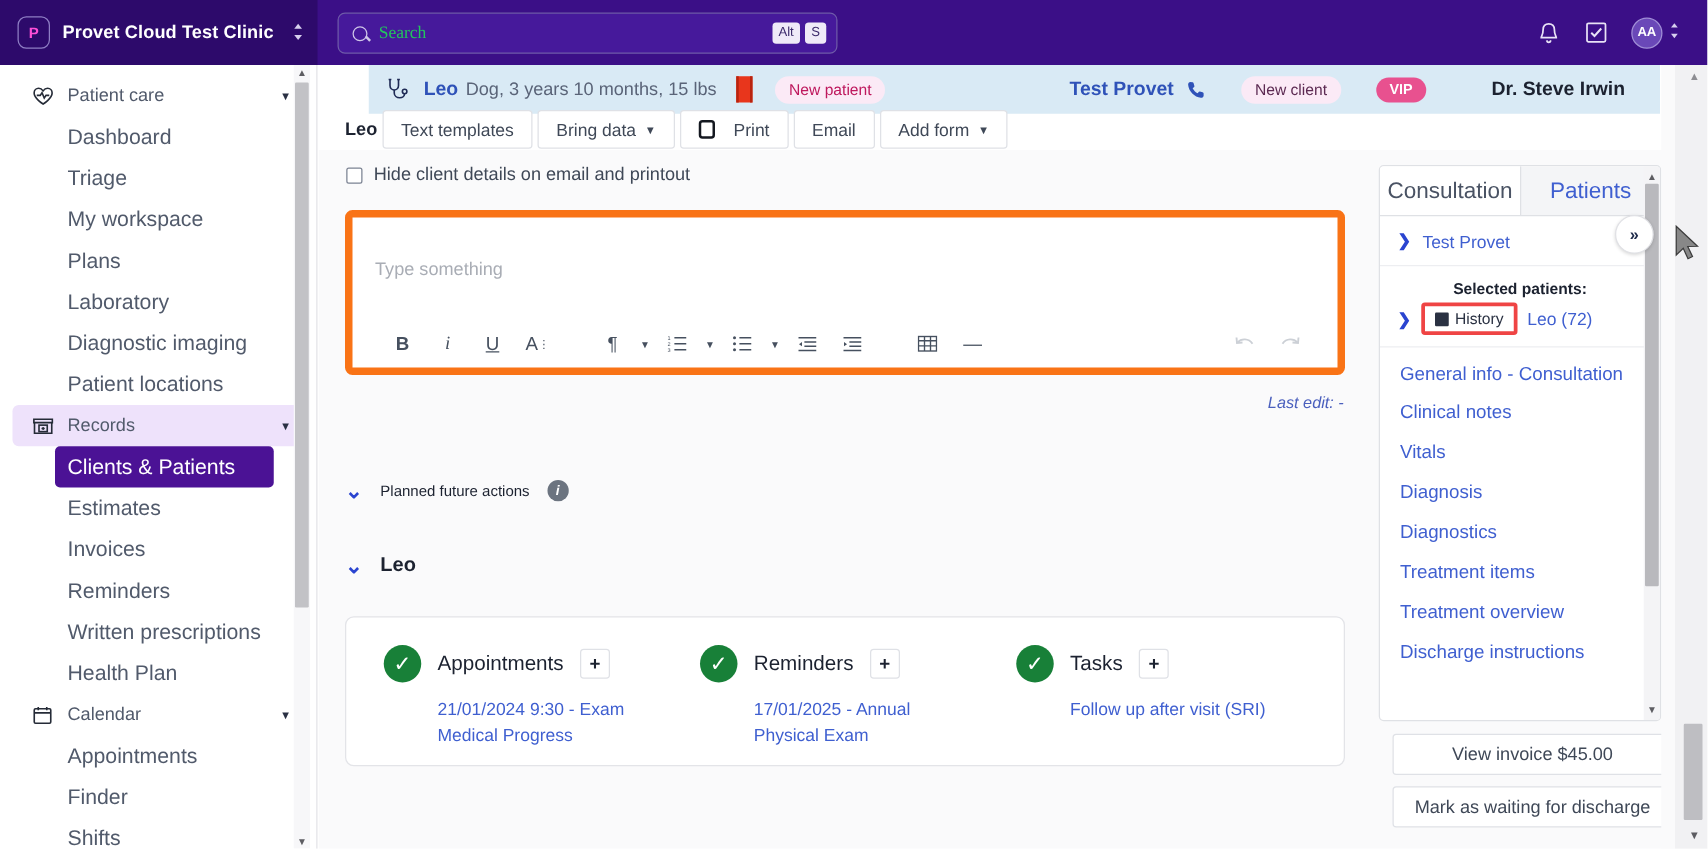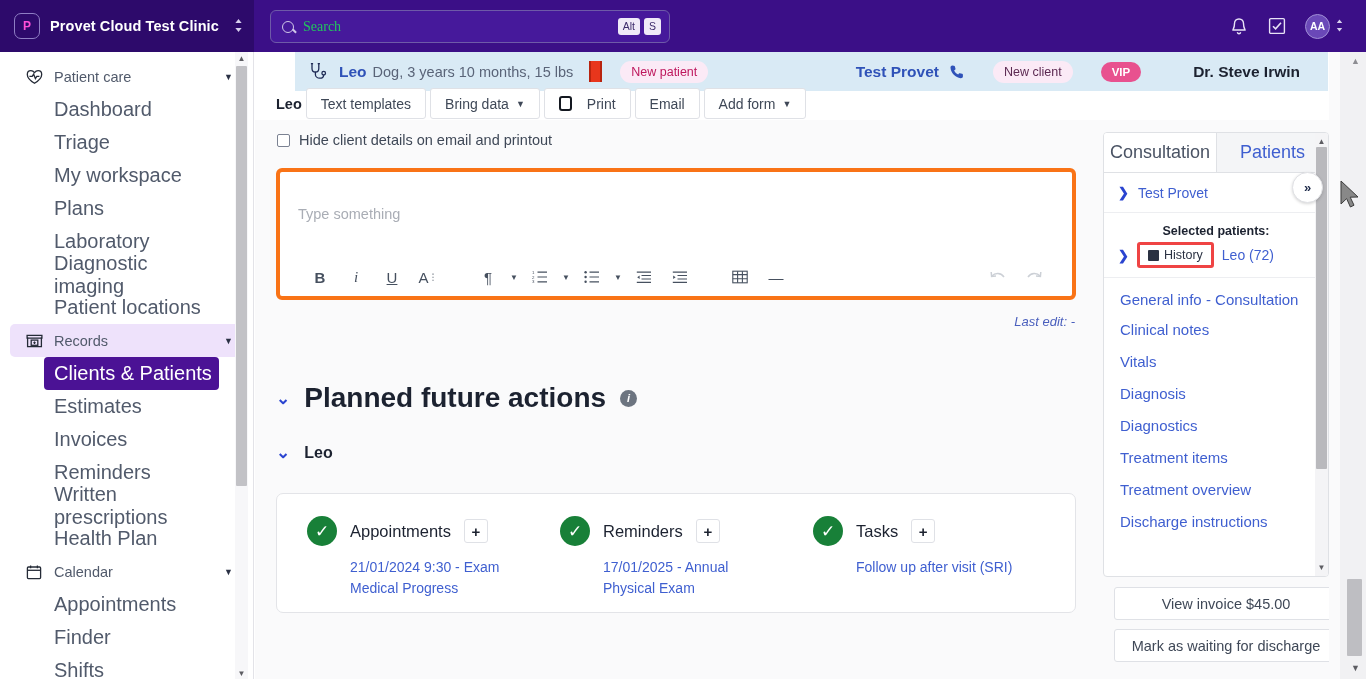--- a/index.html
+++ b/index.html
@@ -74,21 +74,21 @@
     display: flex; align-items: center; height: 33px;
     padding-left: 16px; margin: 0 10px; border-radius: 5px;
     color: #515a6b; font-size: 14.5px;
   }
   .nav-group .gicon { width: 22px; display:flex; align-items:center; color:#252b37; }
   .nav-group .glabel { flex: 1; margin-left: 6px; }
   .nav-group .gcaret { color: #2a3144; font-size: 9px; margin-right: 10px; }
   .nav-group.active { background: #eee2fb; }
   .nav-item {
     height: 33px; display: flex; align-items: center;
-    padding-left: 54px; color: #515a6b; font-size: 20px;
+    padding-left: 54px; color: #515a6b; font-size: 17px;
     margin: 0 34px 0 44px; border-radius: 4px;
   }
   .nav-item.selected {
     background: #4b1295; color: #fff; font-weight: normal;
     margin: 0 34px 0 44px; padding-left: 10px;
   }
   .nav-item.plain { padding-left: 10px; }
 
   
   .sb-track {
@@ -147,21 +147,21 @@
   .main {
     position: absolute; top: 120px; left: 255px; width: 1111px; height: 559px;
     background: #fafafb;
   }
   .checkrow { position: absolute; top: 12px; left: 22px; display: flex; align-items: center; gap: 9px; }
   .cbox { width: 13px; height: 13px; border: 1.4px solid #7b8292; border-radius: 2px; background: #fff; }
   .checkrow span { color: #3f4857; font-size: 14.5px; }
 
   .editor {
     position: absolute; top: 48px; left: 21px; width: 800px; height: 132px;
-    background: #fff; border: 4px solid #f97316; border-radius: 6px;
+    background: #fff; border: 6px solid #f97316; border-radius: 6px;
   }
   .editor-placeholder {
     position: absolute; top: 34px; left: 18px; color: #a9adb5; font-size: 14.5px;
   }
   .editor-toolbar {
     position: absolute; bottom: 0; left: 0; width: 100%; height: 38px;
     display: flex; align-items: center; padding-left: 22px; gap: 0;
     color: #4a5364;
   }
   .tb { width: 36px; display: flex; align-items: center; justify-content: center;
@@ -174,21 +174,21 @@
   .lastedit {
     position: absolute; top: 194px; right: 291px;
     color: #4a5fbd; font-size: 13px; font-style: italic;
   }
 
   .section-title {
     position: absolute; top: 262px; left: 21px;
     display: flex; align-items: center; gap: 14px;
   }
   .chev-down { color: #2a44d0; font-size: 17px; font-weight: bold; }
-  .section-title h2 { font-size: 28px; color: #1c2230; font-weight: bold; }
+  .section-title h2 { font-size: 12px; color: #1c2230; font-weight: normal; }
   .info-dot {
     width: 17px; height: 17px; border-radius: 50%; background: #6c7480;
     color: #fff; font-size: 11px; font-weight: bold; font-style: italic;
     display: flex; align-items: center; justify-content: center;
   }
   .subsection {
     position: absolute; top: 322px; left: 21px;
     display: flex; align-items: center; gap: 14px;
   }
   .subsection h3 { font-size: 16px; color: #1c2230; font-weight: bold; }

